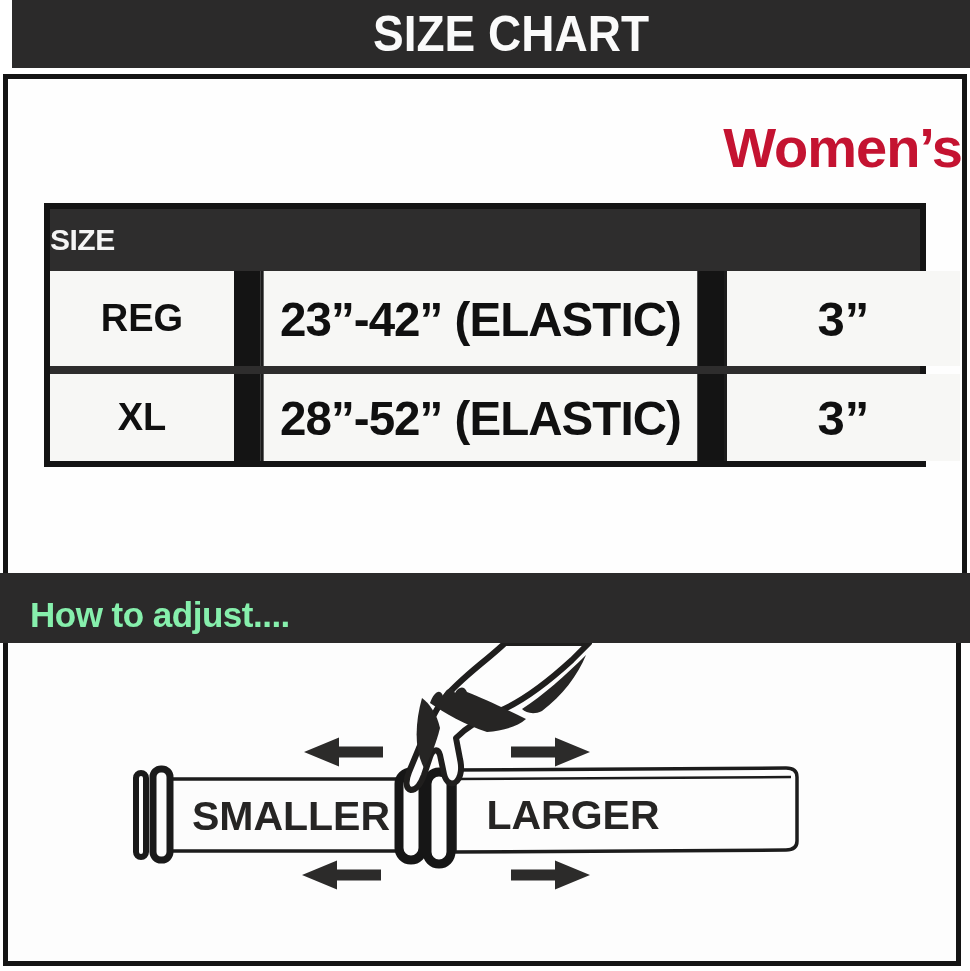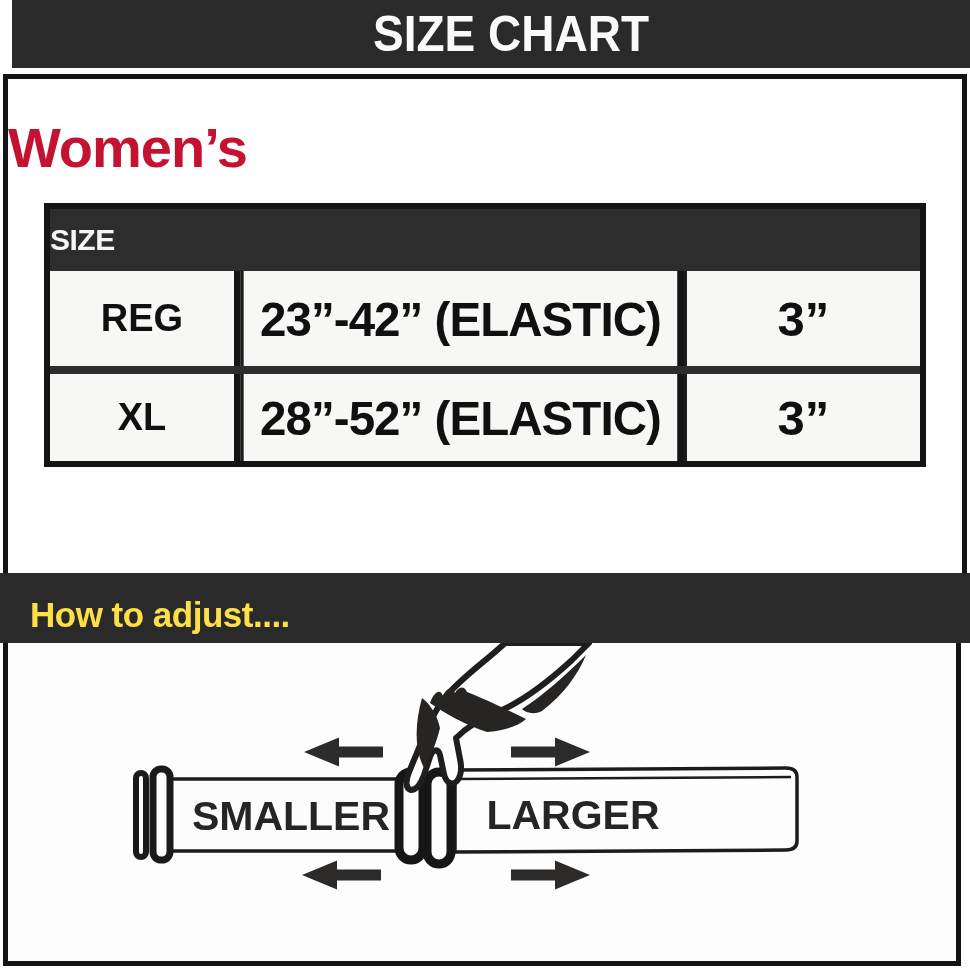--- a/index.html
+++ b/index.html
@@ -27,48 +27,48 @@
     color:#fafafa;font-size:50px;font-weight:bold;letter-spacing:0px;
     transform:scaleX(.92);transform-origin:center;
   }
 
   
   .main-panel{
     position:absolute;left:3px;top:74px;width:964px;height:499px;
     background:#fefefe;border:5px solid var(--border-black);border-bottom:none;
   }
   .women-title{
-    margin-top:36px;text-align:left;
+    margin-top:36px;text-align:right;
     color:var(--accent-red);font-size:56px;font-weight:bold;letter-spacing:-1px;
   }
   .size-table{
     position:absolute;left:36px;top:124px;width:882px;
     border:6px solid var(--border-black);background:var(--border-black);
   }
   .tbl-row{display:grid;grid-template-columns:184px 450px 236px;}
   .tbl-head{background:var(--header-dark);height:62px;align-items:center;}
   .tbl-head .cell{color:#f5f5f5;font-size:30px;font-weight:bold;letter-spacing:-0.5px;background:transparent;}
   .tbl-head .c-size{justify-content:flex-start;}
-  .tbl-data{height:95px;}
+  .tbl-data{height:95px;gap:20px;}
   .tbl-data + .tbl-data{border-top:8px solid var(--header-dark);}
   .tbl-data .cell{background:var(--cell-light);color:#101010;}
   .tbl-data .cell + .cell{border-left:3px solid #1c1c1c;}
   .cell{display:flex;align-items:center;justify-content:center;}
   .v-size{font-size:38px;font-weight:bold;}
   .v-waist{font-size:49px;font-weight:bold;letter-spacing:-1px;transform:scaleX(.97);}
   .v-width{font-size:49px;font-weight:bold;}
 
   
   .adjust-band{
     position:absolute;left:0;top:573px;width:970px;height:70px;
     background:var(--band-dark);
     display:flex;align-items:flex-end;
   }
   .adjust-band h2{
-    color:#fde047;font-size:35px;font-weight:bold;letter-spacing:-0.5px;
+    color:#86efac;font-size:35px;font-weight:bold;letter-spacing:-0.5px;
     padding:0 0 8px 30px;
   }
 
   
   .illus-panel{
     position:absolute;left:3px;top:643px;width:958px;height:323px;
     background:#fdfdfd;border:5px solid var(--border-black);border-top:none;
   }
   .illus-panel svg{position:absolute;left:0;top:0;width:954px;height:318px;display:block;}
   .belt-label{

